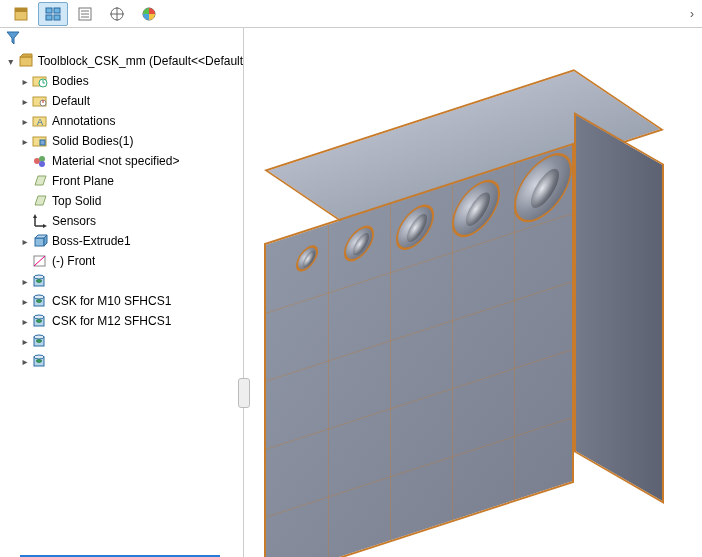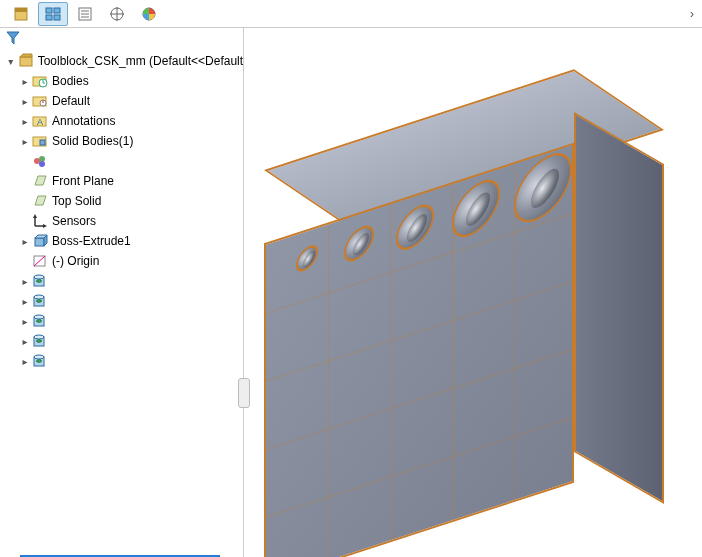--- a/index.html
+++ b/index.html
@@ -276,20 +276,21 @@
         </div>
         <div class="tree-row indent-1">
           <span class="exp"></span>
           <span class="icon">
             <svg width="16" height="16">
               <circle cx="5" cy="8" r="3" fill="#d66"></circle>
               <circle cx="10" cy="6" r="3" fill="#6a6"></circle>
               <circle cx="10" cy="11" r="3" fill="#66d"></circle>
             </svg>
           </span>
+          <span class="label">Material &lt;not specified&gt;</span>
         </div>
         <div class="tree-row indent-1">
           <span class="exp"></span>
           <span class="icon">
             <svg width="16" height="16">
               <polygon points="3,12 11,12 14,3 6,3" fill="#dce8c8" stroke="#8aa86a"></polygon>
             </svg>
           </span>
           <span class="label">Front Plane</span>
         </div>
@@ -326,51 +327,53 @@
           <span class="label">Boss-Extrude1</span>
         </div>
         <div class="tree-row indent-1">
           <span class="exp"></span>
           <span class="icon">
             <svg width="16" height="16">
               <rect x="2" y="3" width="11" height="10" fill="none" stroke="#888"></rect>
               <line x1="2" y1="13" x2="13" y2="3" stroke="#e08"></line>
             </svg>
           </span>
-          <span class="label">(-) Origin</span>
+          <span class="label">(-) Front</span>
         </div>
         <div class="tree-row indent-1">
           <span class="exp">▸</span>
           <span class="icon">
             <svg width="16" height="16">
               <rect x="2" y="4" width="10" height="9" fill="#b6d5ec" stroke="#2a6aa0"></rect>
               <ellipse cx="7" cy="4" rx="5" ry="2" fill="#dce9f4" stroke="#2a6aa0"></ellipse>
               <ellipse cx="7" cy="8" rx="2.5" ry="1.3" fill="#4a6" stroke="#274"></ellipse>
             </svg>
           </span>
         </div>
         <div class="tree-row indent-1">
           <span class="exp">▸</span>
           <span class="icon">
             <svg width="16" height="16">
               <rect x="2" y="4" width="10" height="9" fill="#b6d5ec" stroke="#2a6aa0"></rect>
               <ellipse cx="7" cy="4" rx="5" ry="2" fill="#dce9f4" stroke="#2a6aa0"></ellipse>
               <ellipse cx="7" cy="8" rx="2.5" ry="1.3" fill="#4a6" stroke="#274"></ellipse>
             </svg>
           </span>
+          <span class="label">CSK for M10 SFHCS1</span>
         </div>
         <div class="tree-row indent-1">
           <span class="exp">▸</span>
           <span class="icon">
             <svg width="16" height="16">
               <rect x="2" y="4" width="10" height="9" fill="#b6d5ec" stroke="#2a6aa0"></rect>
               <ellipse cx="7" cy="4" rx="5" ry="2" fill="#dce9f4" stroke="#2a6aa0"></ellipse>
               <ellipse cx="7" cy="8" rx="2.5" ry="1.3" fill="#4a6" stroke="#274"></ellipse>
             </svg>
           </span>
+          <span class="label">CSK for M12 SFHCS1</span>
         </div>
         <div class="tree-row indent-1">
           <span class="exp">▸</span>
           <span class="icon">
             <svg width="16" height="16">
               <rect x="2" y="4" width="10" height="9" fill="#b6d5ec" stroke="#2a6aa0"></rect>
               <ellipse cx="7" cy="4" rx="5" ry="2" fill="#dce9f4" stroke="#2a6aa0"></ellipse>
               <ellipse cx="7" cy="8" rx="2.5" ry="1.3" fill="#4a6" stroke="#274"></ellipse>
             </svg>
           </span>

